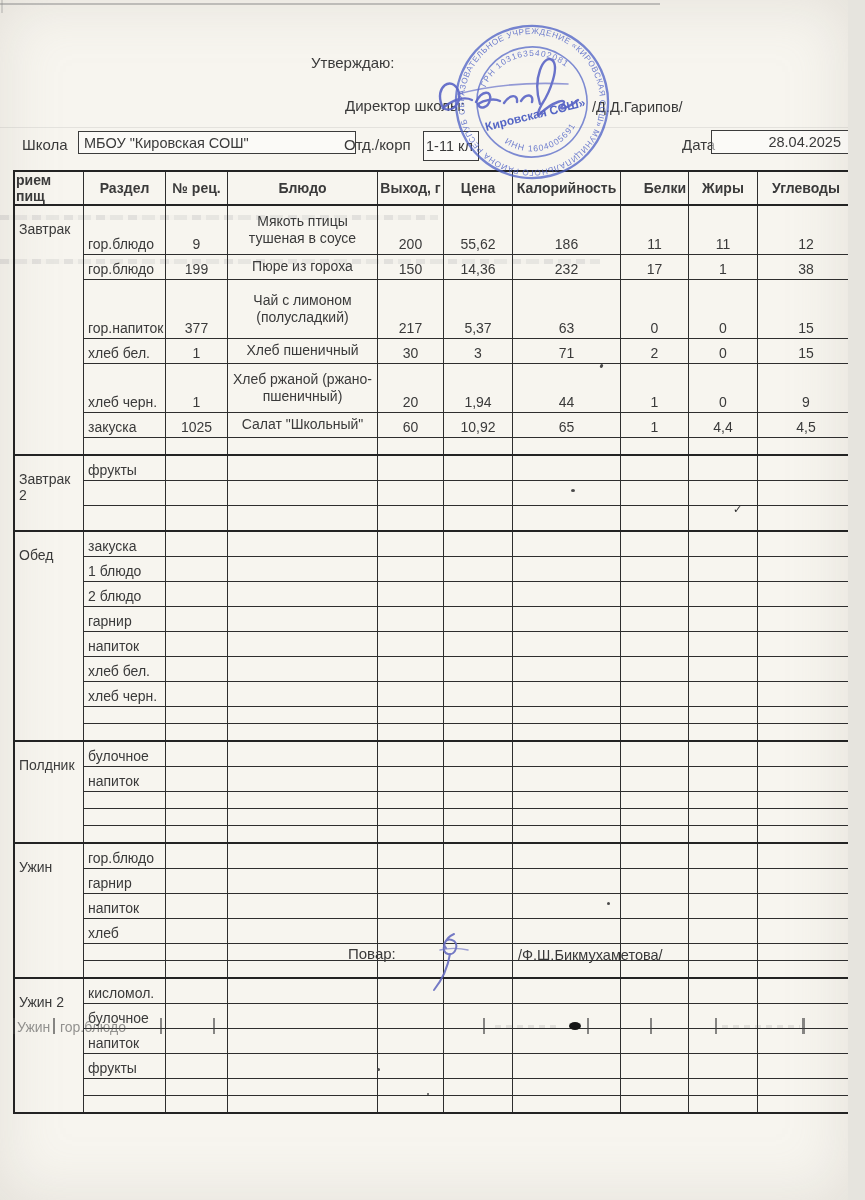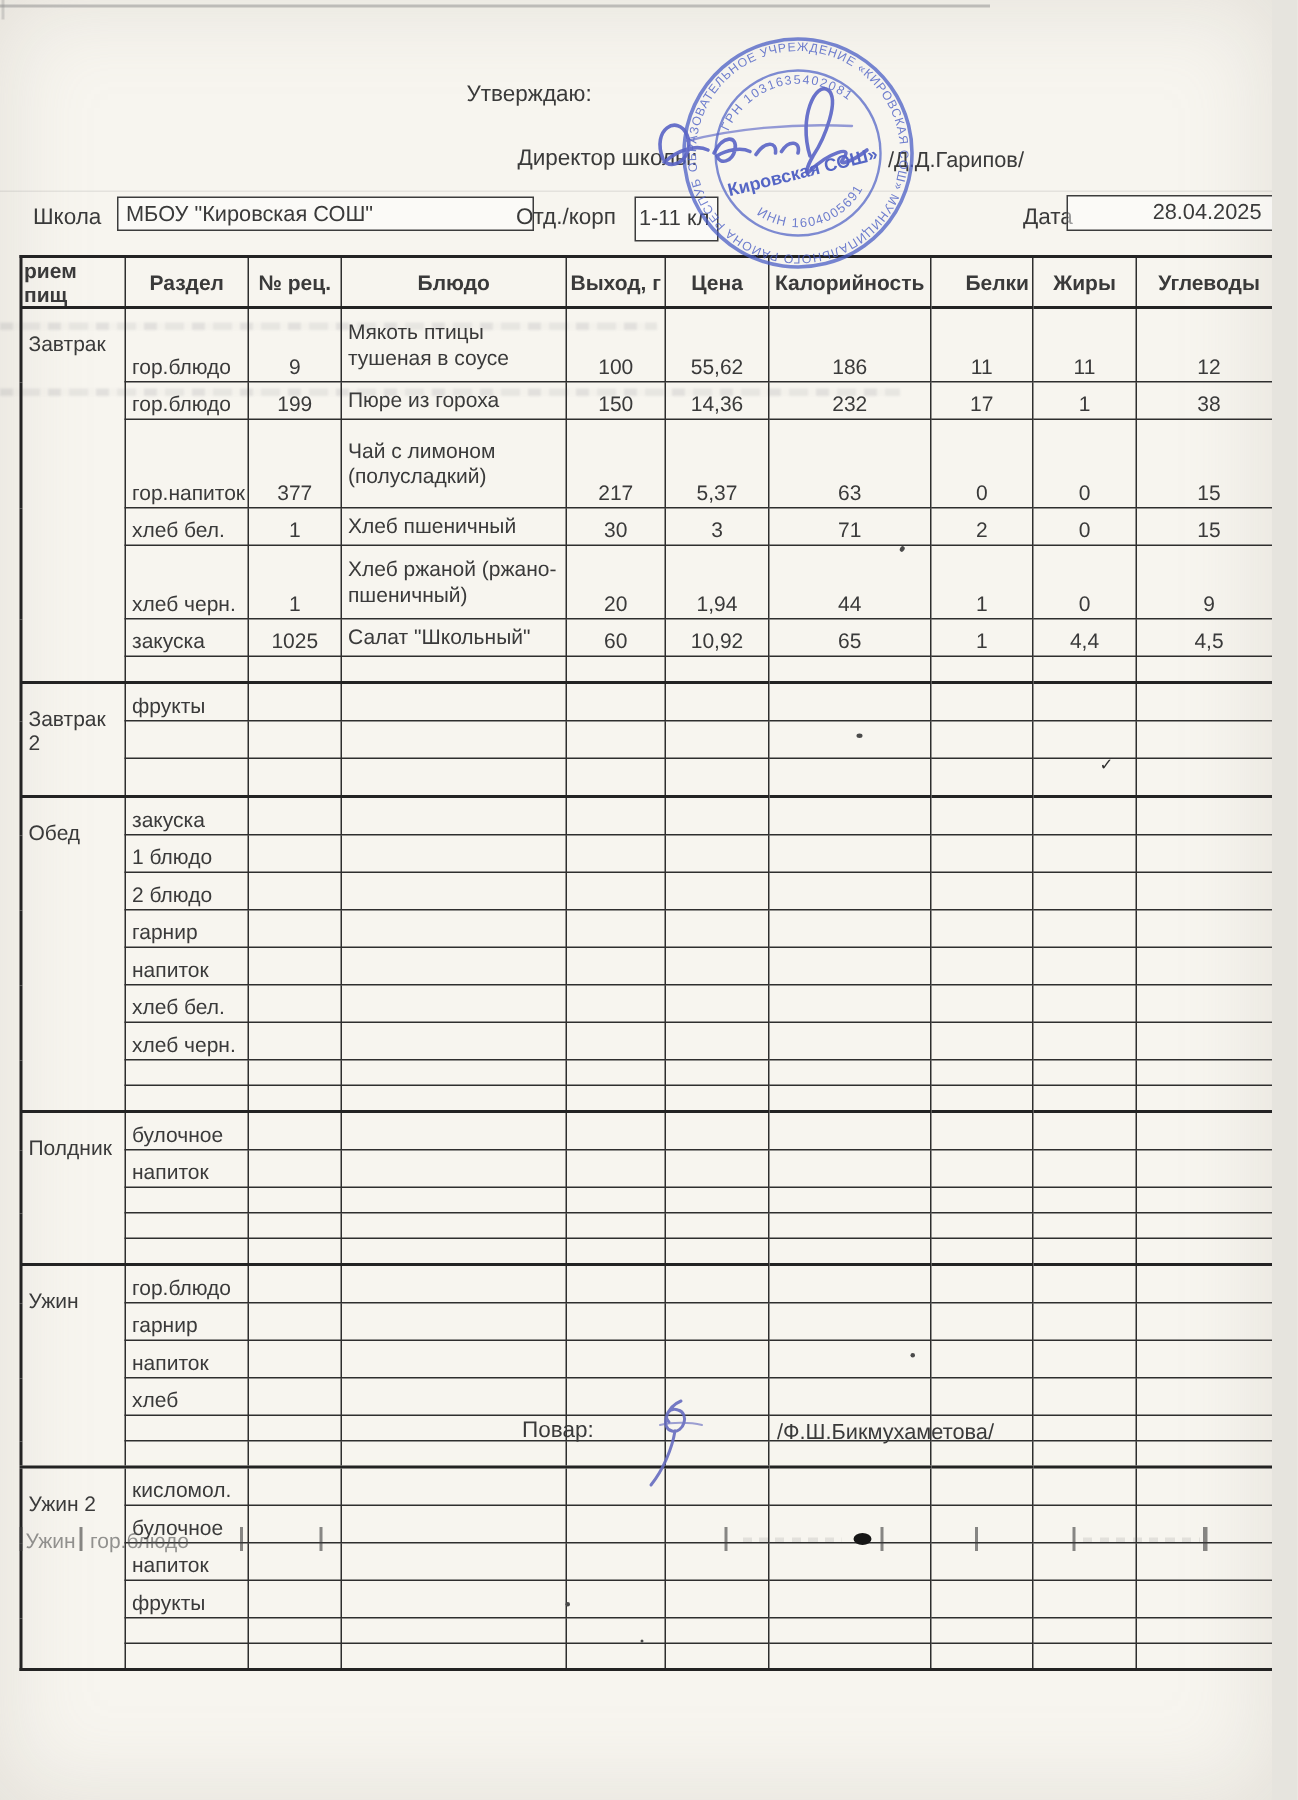--- a/index.html
+++ b/index.html
@@ -13,21 +13,21 @@
   
   table.menu{position:absolute;left:13px;top:170px;width:791px;border-collapse:collapse;
              table-layout:fixed;border:2.6px solid #232323;}
   .menu th,.menu td{border:1.4px solid #2e2e2e;font-size:14px;padding:1px 4px 2px;overflow:hidden;}
   .menu thead th{border-bottom-width:2.4px;border-bottom-color:#232323;font-weight:600;height:22px;padding:0 2px;}
   .menu thead th.h0{text-align:left;padding-left:1px;}
   .menu tr.sec-top td{border-top:2.5px solid #232323;}
   .menu td{vertical-align:bottom;text-align:center;}
   .menu td.meal{vertical-align:top;text-align:left;padding-top:15px;}
   .menu td.c0{text-align:left;}
-  .menu td.c2{text-align:left;vertical-align:middle;line-height:1.18;}
+  .menu td.c2{text-align:center;vertical-align:middle;line-height:1.18;}
   .menu tr.sz-normal td{height:21px;}
   .menu tr.sz-tall td{height:45px;}
   .menu tr.sz-xtall td{height:55px;}
   .menu tr.sz-filler td{height:13px;}
   
   .scanline{position:absolute;background:rgba(140,140,140,.5);}
   .streak{position:absolute;height:5px;filter:blur(.6px);opacity:.8;
      background:repeating-linear-gradient(90deg,rgba(130,130,138,.22) 0 9px,rgba(130,130,138,.04) 9px 14px,rgba(130,130,138,.17) 14px 27px,rgba(130,130,138,.03) 27px 32px);}
   .speck{position:absolute;background:#4a4a4a;border-radius:50%;}
   .ghost{position:absolute;left:0;top:1016px;width:865px;height:22px;opacity:.6;}
@@ -83,21 +83,21 @@
           <th class="h8" style="width: 64px;">Жиры</th>
           <th class="h9" style="width: 92px;">Углеводы</th>
         </tr>
       </thead>
     <tbody>
         <tr class="sz-tall sec-top">
           <td class="meal" rowspan="7">Завтрак</td>
           <td class="c0">гор.блюдо</td>
           <td class="c1">9</td>
           <td class="c2">Мякоть птицы тушеная в соусе</td>
-          <td class="c3">100</td>
+          <td class="c3">200</td>
           <td class="c4">55,62</td>
           <td class="c5">186</td>
           <td class="c6">11</td>
           <td class="c7">11</td>
           <td class="c8">12</td>
         </tr>
         <tr class="sz-normal">
           <td class="c0">гор.блюдо</td>
           <td class="c1">199</td>
           <td class="c2">Пюре из гороха</td>

